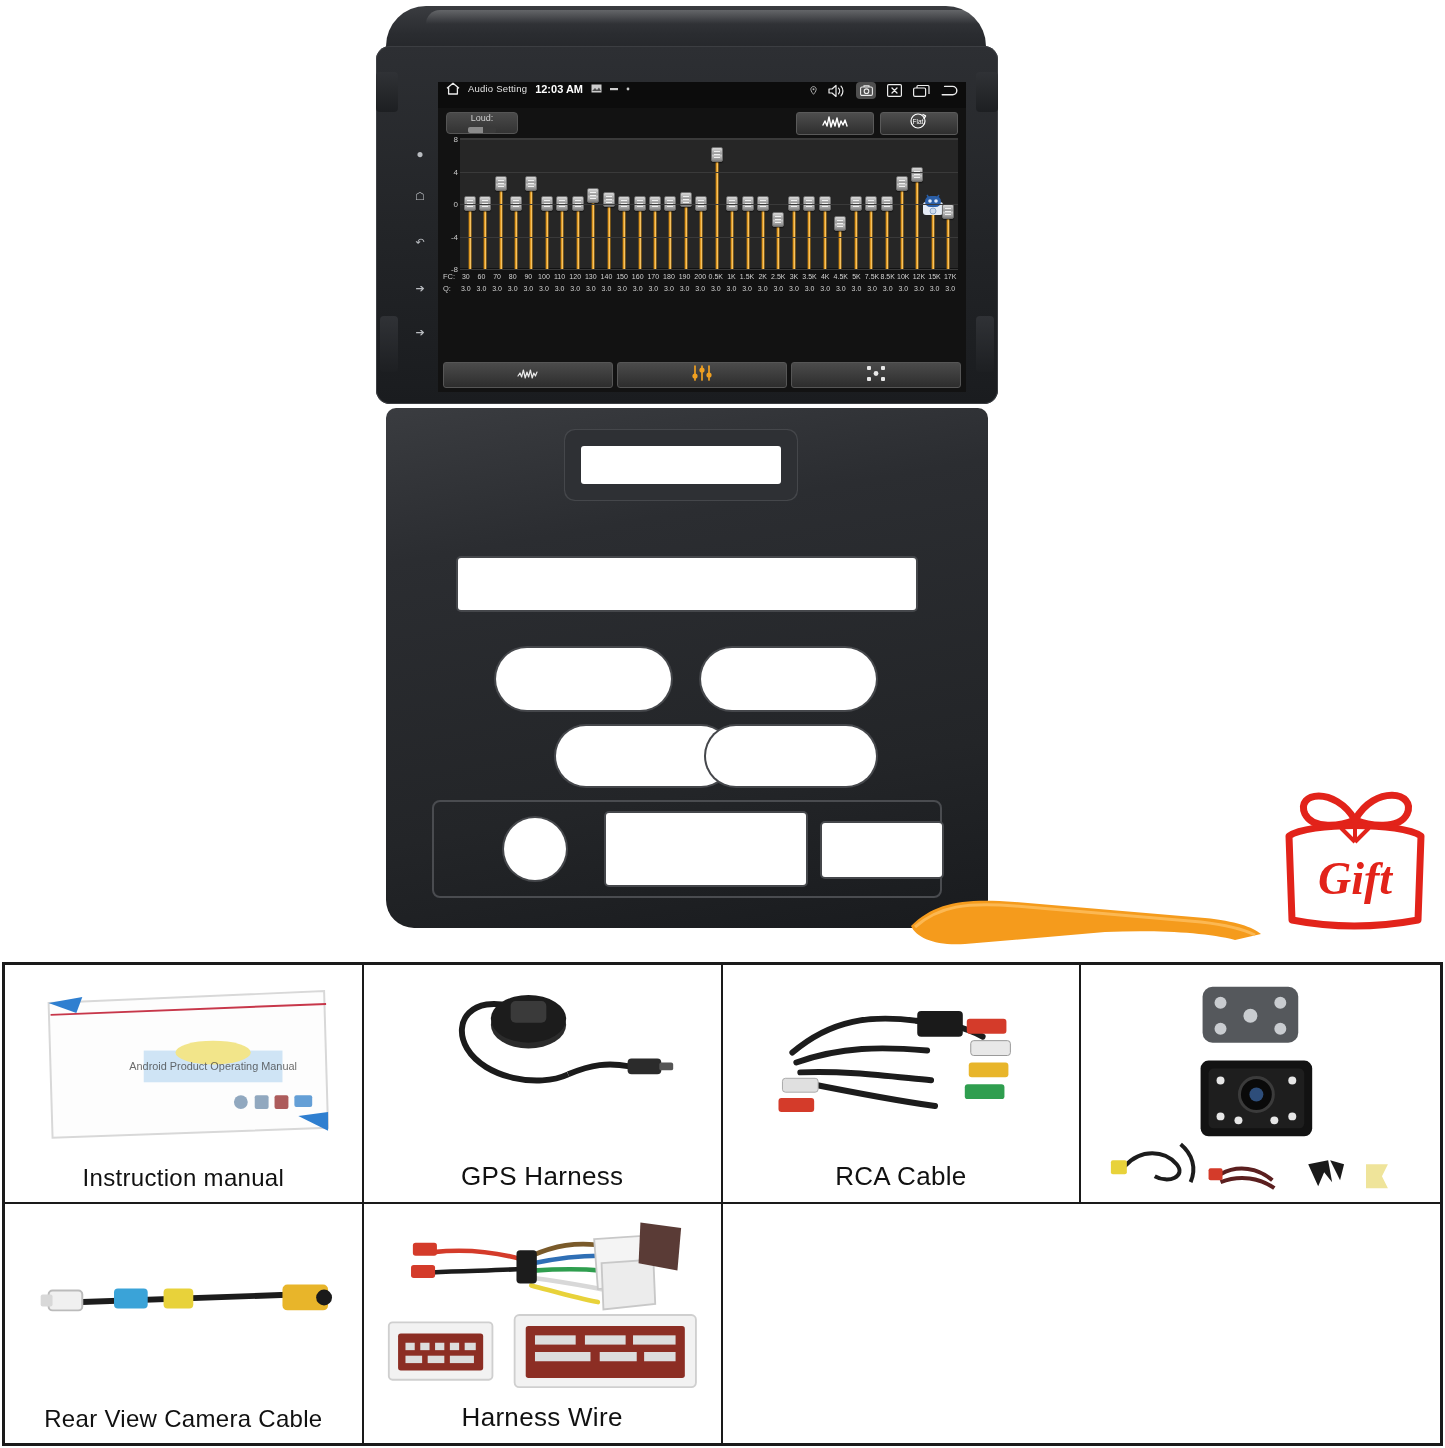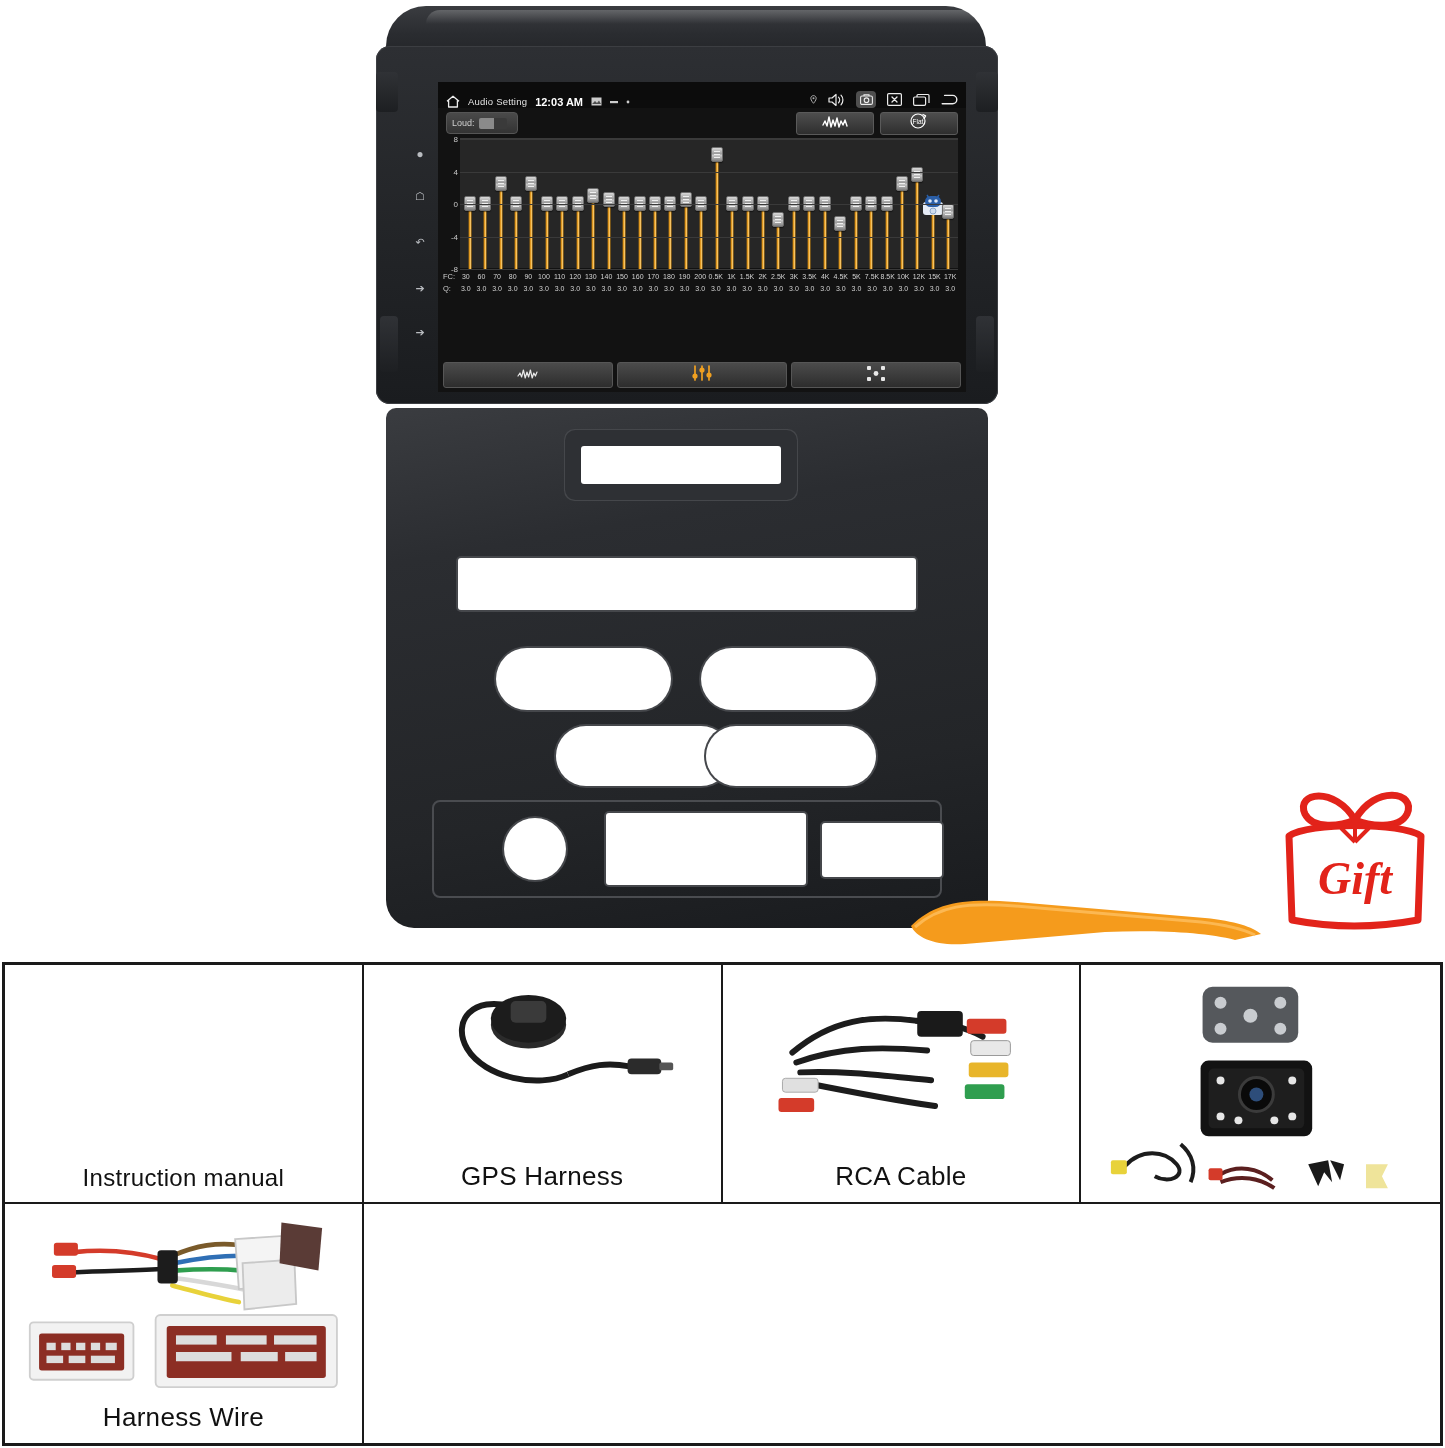--- a/index.html
+++ b/index.html
@@ -57,21 +57,21 @@
 
   
   .screen {
     position: absolute; left: 62px; top: 36px;
     width: 528px; height: 310px;
     background: #121212;
     overflow: hidden;
   }
 
   .statusbar {
-    height: 26px; background: #0c0c0c; display: flex; align-items: flex-end;
+    height: 26px; background: #0c0c0c; display: flex; align-items: flex-start;
     padding: 0 8px; gap: 8px; color: #e8e8e8; font-size: 10.5px;
   }
   .sb-left { display: flex; align-items: center; gap: 8px; }
   .sb-spacer { flex: 1; }
   .sb-right { display: flex; align-items: center; gap: 11px; }
   .sb-title { font-size: 9.5px; letter-spacing: .2px; color: #e2e2e2; }
   .sb-clock { font-size: 11px; font-weight: bold; color: #fff; }
   .ic { display: inline-block; opacity: .92; }
   .ic svg { display: block; }
   .ic.boxed {
@@ -81,21 +81,21 @@
 
   .eqtop {
     height: 30px; display: flex; align-items: center;
     padding: 3px 8px; gap: 6px;
   }
   .loud-btn {
     width: 72px; height: 22px; border-radius: 4px;
     background: linear-gradient(180deg,#4a4a4a,#333);
     border: 1px solid #555;
     display: flex; align-items: center; gap: 4px; padding: 0 5px;
-    color: #cfcfcf; font-size: 9px;
+    color: #cfcfcf; font-size: 9px; flex-direction: column;
   }
   .loud-sw {
     width: 28px; height: 11px; border-radius: 2px;
     background: linear-gradient(90deg,#8a8a8a 0 52%, #3a3a3a 52% 100%);
   }
   .eqtop-spacer { flex: 1; }
   .top-btn {
     width: 78px; height: 23px; border-radius: 3px;
     background: linear-gradient(180deg,#4e4e4e,#2e2e2e);
     border: 1px solid #5a5a5a;
@@ -649,20 +649,37 @@
       </g>
       <text x="80" y="116" font-size="46" font-style="italic" font-weight="bold" fill="#e2231a" text-anchor="middle" font-family="Liberation Serif, serif">Gift</text>
     </svg>
   </div>
 </div>
 
 <div id="accessory-grid">
 
 
   <div class="cell">
+    <div class="cell-art">
+      <svg width="100%" height="100%" viewBox="0 0 360 180" preserveAspectRatio="xMidYMid meet">
+        <path d="M44 36 L322 24 L326 162 L48 172 Z" fill="#fdfdfd" stroke="#d8d8d8" stroke-width="2"></path>
+        <path d="M46 48 L324 37" stroke="#c7374a" stroke-width="2"></path>
+        <path d="M44 36 L78 30 L72 46 Z" fill="#2f7fd0"></path>
+        <rect x="140" y="84" width="140" height="32" fill="#cfe4f5"></rect>
+        <ellipse cx="210" cy="86" rx="38" ry="12" fill="#f2e58a"></ellipse>
+        <text x="210" y="104" font-size="11" fill="#3a3a3a" text-anchor="middle" font-family="Liberation Sans, sans-serif" opacity=".75">Android Product Operating Manual</text>
+        <g fill="#7f9ab5" opacity=".85">
+          <circle cx="238" cy="136" r="7"></circle>
+            <rect x="252" y="129" width="14" height="14" rx="2"></rect>
+          <rect x="272" y="129" width="14" height="14" rx="2" fill="#a04040"></rect>
+          <rect x="292" y="129" width="18" height="12" rx="2" fill="#4a8fd0"></rect>
+        </g>
+        <path d="M296 150 L326 146 L326 165 Z" fill="#2f7fd0"></path>
+      </svg>
+    </div>
     <div class="cell-label sm">Instruction manual</div>
   </div>
 
   <div class="cell">
     <div class="cell-art">
       <svg width="100%" height="100%" viewBox="0 0 360 180" preserveAspectRatio="xMidYMid meet">
         <path d="M150 40 C 110 28, 88 54, 104 82 C 122 112, 176 122, 206 108" fill="none" stroke="#1b1b1b" stroke-width="6"></path>
         <path d="M206 108 C 230 98, 246 96, 268 100" fill="none" stroke="#1b1b1b" stroke-width="6"></path>
         <ellipse cx="166" cy="58" rx="38" ry="24" fill="#2b2b2b"></ellipse>
         <ellipse cx="166" cy="52" rx="38" ry="24" fill="#1c1c1c"></ellipse>
@@ -738,20 +755,34 @@
         <g fill="#1a1a1a">
           <path d="M228 196 l10 22 6 -14 8 10 -4 -22z"></path>
           <path d="M250 192 l10 20 4 -16z"></path>
         </g>
         <path d="M286 196 l22 0 -6 12 6 12 -22 0z" fill="#efe49a"></path>
       </svg>
     </div>
     <div class="cell-label"></div>
   </div>
 
+  <div class="cell">
+    <div class="cell-art">
+      <svg width="100%" height="100%" viewBox="0 0 360 180" preserveAspectRatio="xMidYMid meet">
+        <path d="M64 96 L292 88" stroke="#1c1c1c" stroke-width="6" stroke-linecap="round" fill="none"></path>
+        <rect x="44" y="84" width="34" height="20" rx="4" fill="#f0f0f0" stroke="#bbb" stroke-width="2"></rect>
+        <rect x="36" y="88" width="12" height="12" rx="2" fill="#d8d8d8"></rect>
+        <rect x="110" y="82" width="34" height="20" rx="4" fill="#3aa3d8"></rect>
+        <rect x="160" y="82" width="30" height="20" rx="4" fill="#e8d23a"></rect>
+        <rect x="280" y="78" width="46" height="26" rx="5" fill="#e8b52a"></rect>
+        <circle cx="322" cy="91" r="8" fill="#1a1a1a"></circle>
+      </svg>
+    </div>
+    <div class="cell-label sm">Rear View Camera Cable</div>
+  </div>
 
   <div class="cell">
     <div class="cell-art">
       <svg width="100%" height="100%" viewBox="0 0 360 200" preserveAspectRatio="xMidYMid meet">
         <g fill="none" stroke-width="5" stroke-linecap="round">
           <path d="M62 52 C 100 48, 130 52, 158 60" stroke="#d43b2a"></path>
           <path d="M60 74 C 100 72, 132 72, 160 70" stroke="#1c1c1c"></path>
           <path d="M168 56 C 196 44, 216 42, 238 44" stroke="#7a5a2a"></path>
           <path d="M170 64 C 200 58, 220 56, 242 56" stroke="#2f6fb5"></path>
           <path d="M170 72 C 200 70, 222 70, 244 72" stroke="#2f9e4f"></path>

